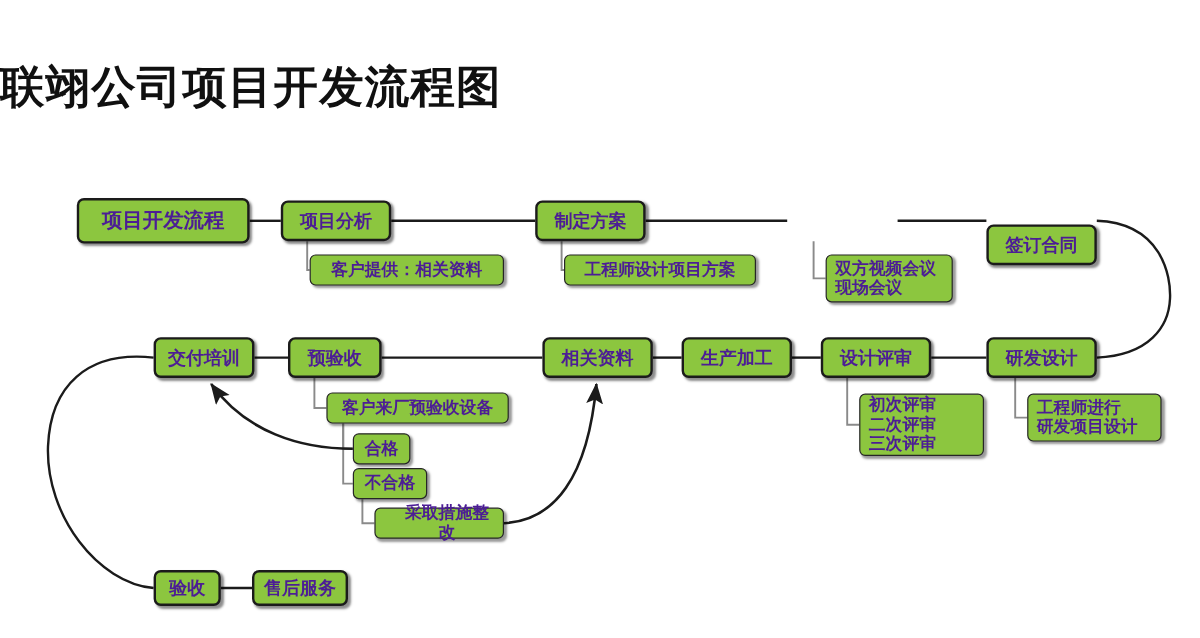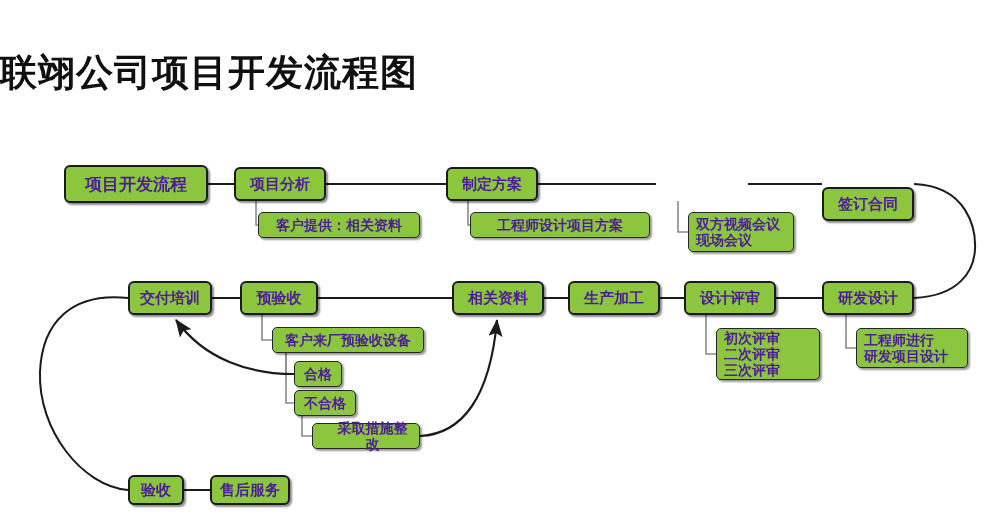--- a/index.html
+++ b/index.html
@@ -133,21 +133,21 @@
   </svg>
 
   <div class="node" style="left:64px;  top:165px; width:144px; height:38px; font-size:17px;">项目开发流程</div>
 
   <div class="node" style="left:234px; top:167px; width:92px;  height:34px;">项目分析</div>
 
   <div class="node sub" style="left:258px; top:212px; width:162px; height:26px;">客户提供：相关资料</div>
 
   <div class="node" style="left:446px; top:167px; width:92px;  height:34px;">制定方案</div>
 
-  <div class="node sub" style="left:470px; top:212px; width:180px; height:26px;text-align:right;">工程师设计项目方案</div>
+  <div class="node sub" style="left:470px; top:212px; width:160px; height:26px;text-align:right;">工程师设计项目方案</div>
 
 
   <div class="node sub left-align" style="left:688px; top:212px; width:106px; height:40px;">双方视频会议
 现场会议</div>
 
   <div class="node" style="left:822px; top:167px; width:92px;  height:34px;margin-top:20px;">签订合同</div>
 
   <div class="node" style="left:822px; top:281px; width:92px;  height:34px;">研发设计</div>
 
   <div class="node sub left-align" style="left:856px; top:328px; width:112px; height:40px;">工程师进行

